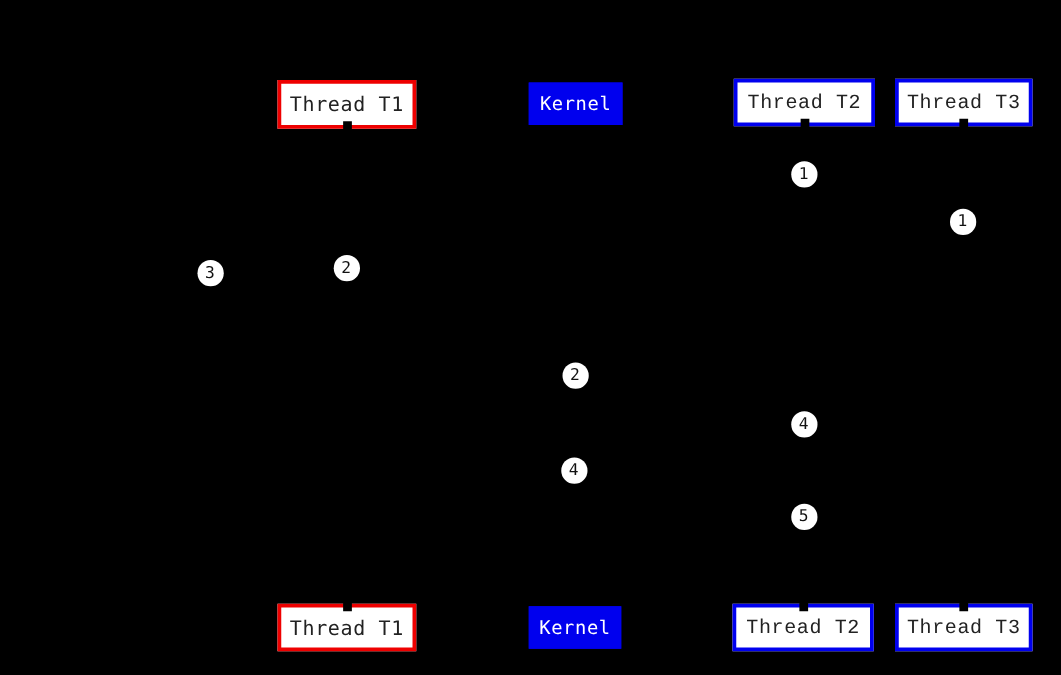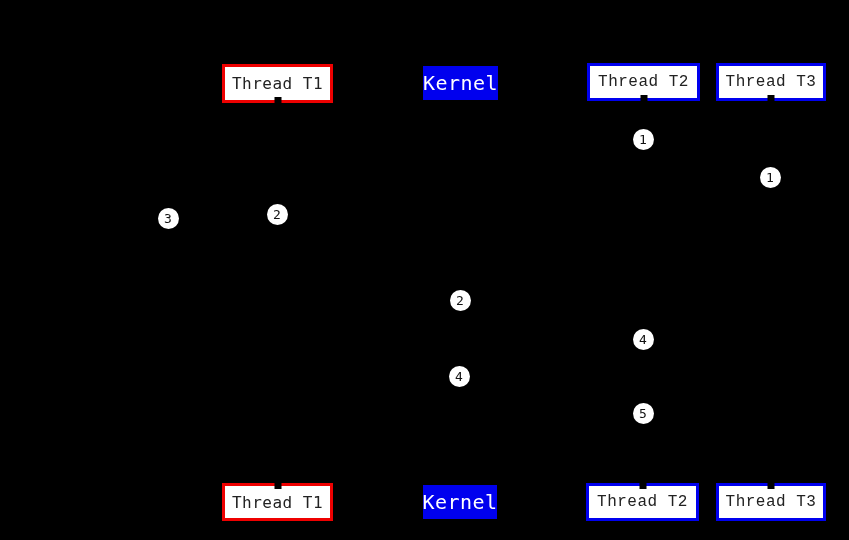--- a/index.html
+++ b/index.html
@@ -34,21 +34,21 @@
   .box.blue-outline {
     background: var(--box-fill, #ffffff);
     border: 3px solid var(--blue, #0000ee);
     color: var(--box-text, #222222);
     font-family: Liberation Mono, monospace;
   }
   .box.blue-solid {
     background: var(--blue, #0000ee);
     border: 1px solid var(--blue, #0000ee);
     color: var(--kernel-text, #ffffff);
-    font-size: 20px;
+    font-size: 15px;
   }
   .notch {
     position: absolute;
     left: 50%;
     transform: translateX(-50%);
     width: 7px;
     height: 7px;
     background: #000;
   }
   .notch.bottom { bottom: -4px; }

